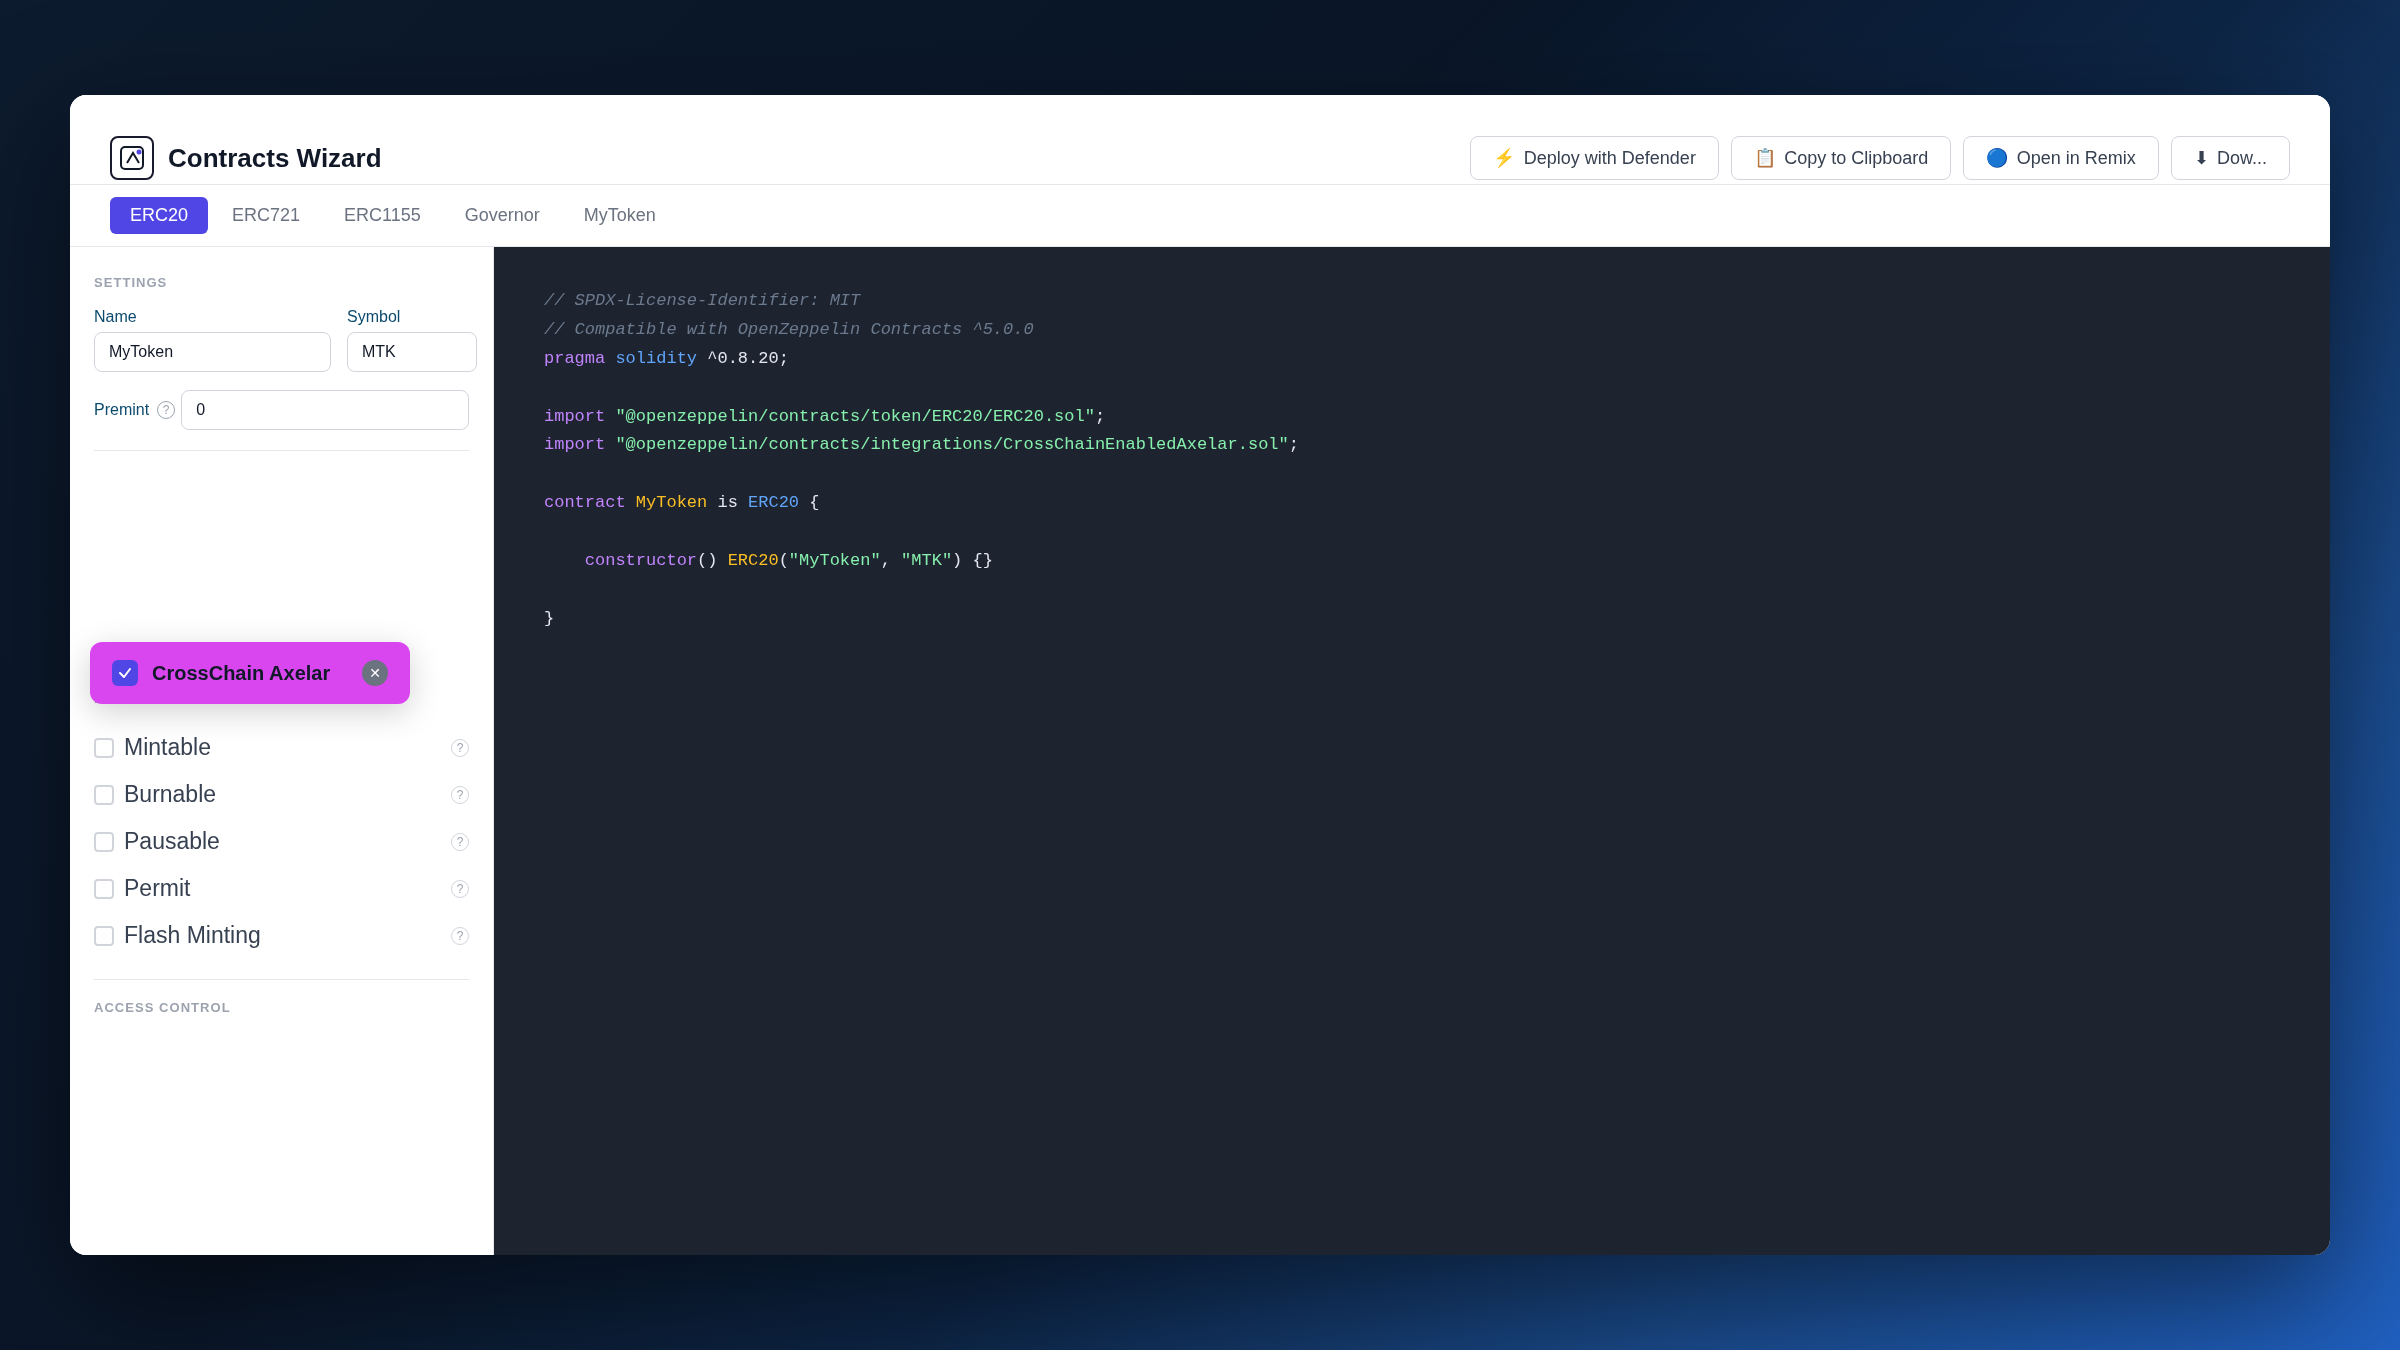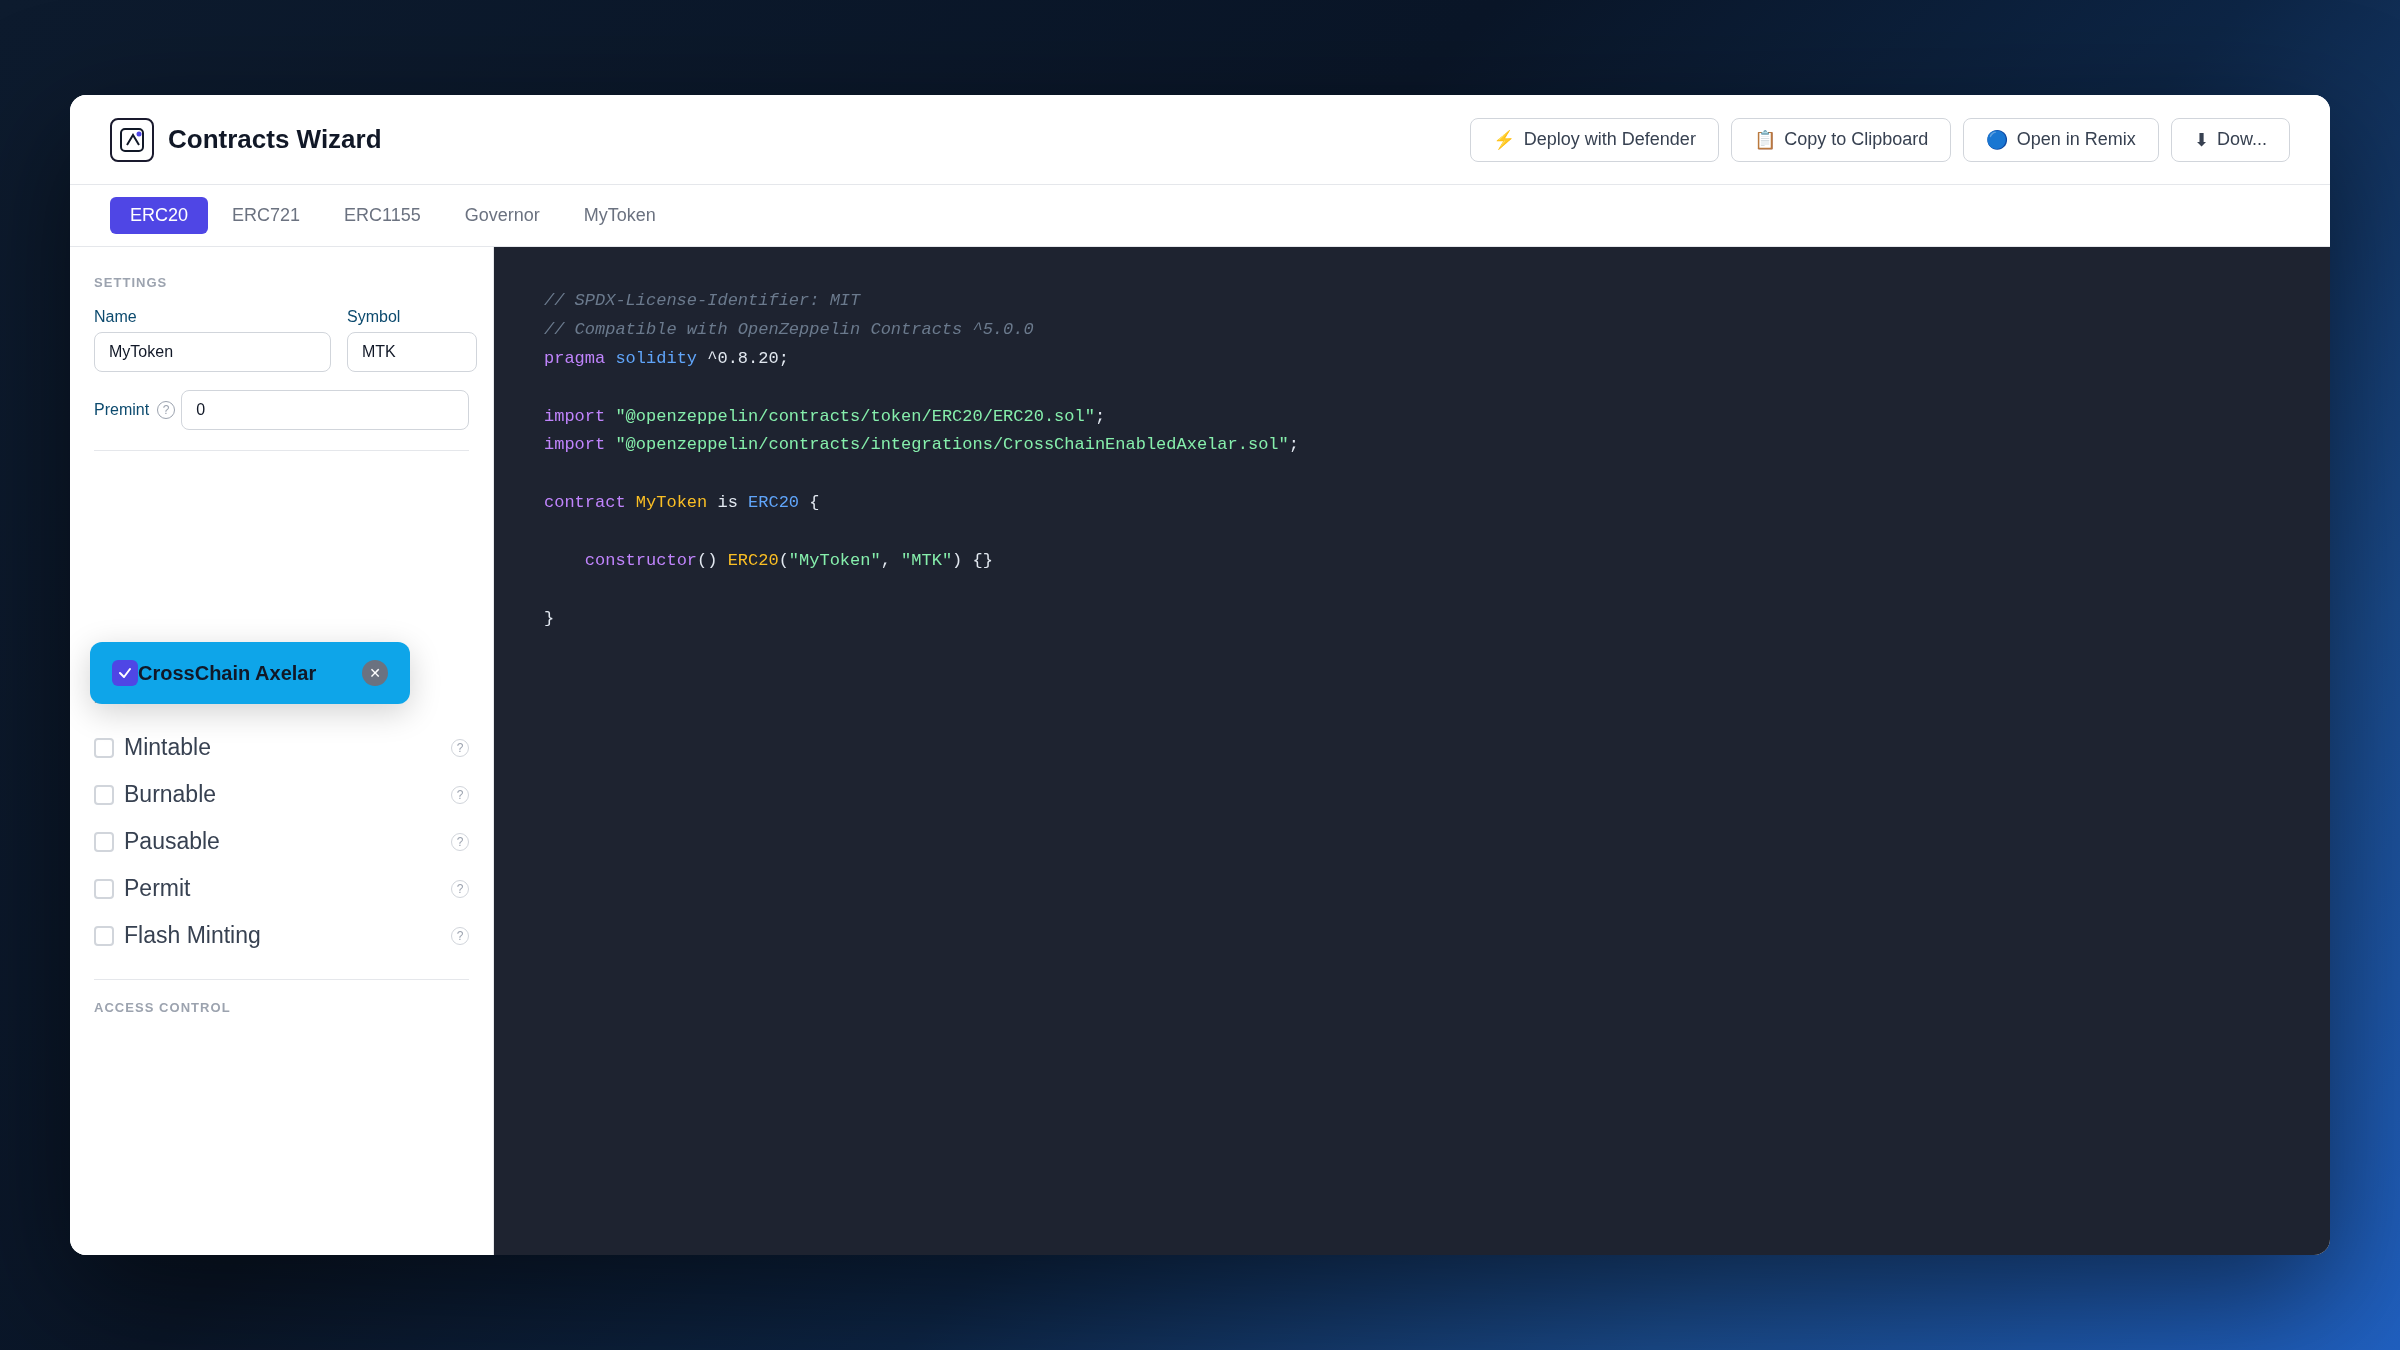--- a/index.html
+++ b/index.html
@@ -21,21 +21,21 @@
       border-radius: 16px;
       overflow: hidden;
       display: flex;
       flex-direction: column;
       box-shadow: 0 40px 120px rgba(0,0,0,0.5);
     }
 
     
     .header {
       display: flex;
-      align-items: center;
+      align-items: flex-end;
       justify-content: space-between;
       padding: 4px 40px;
       height: 90px;
       border-bottom: 1px solid #e5e7eb;
       background: #ffffff;
       flex-shrink: 0;
     }
 
     .logo-area {
       display: flex;
@@ -198,26 +198,27 @@
       height: 1px;
       background: #e5e7eb;
       margin: 20px 0;
     }
 
     
     .crosschain-tooltip {
       position: absolute;
       left: 20px;
       top: 395px;
-      background: #0ea5e9;
+      background: #d946ef;
       border-radius: 12px;
       box-shadow: 0 8px 32px rgba(0,0,0,0.18);
       padding: 18px 22px;
       display: flex;
       align-items: center;
+      gap: 14px;
       z-index: 100;
       min-width: 320px;
     }
 
     .crosschain-checkbox {
       width: 26px;
       height: 26px;
       border-radius: 6px;
       background: #4f46e5;
       display: flex;

